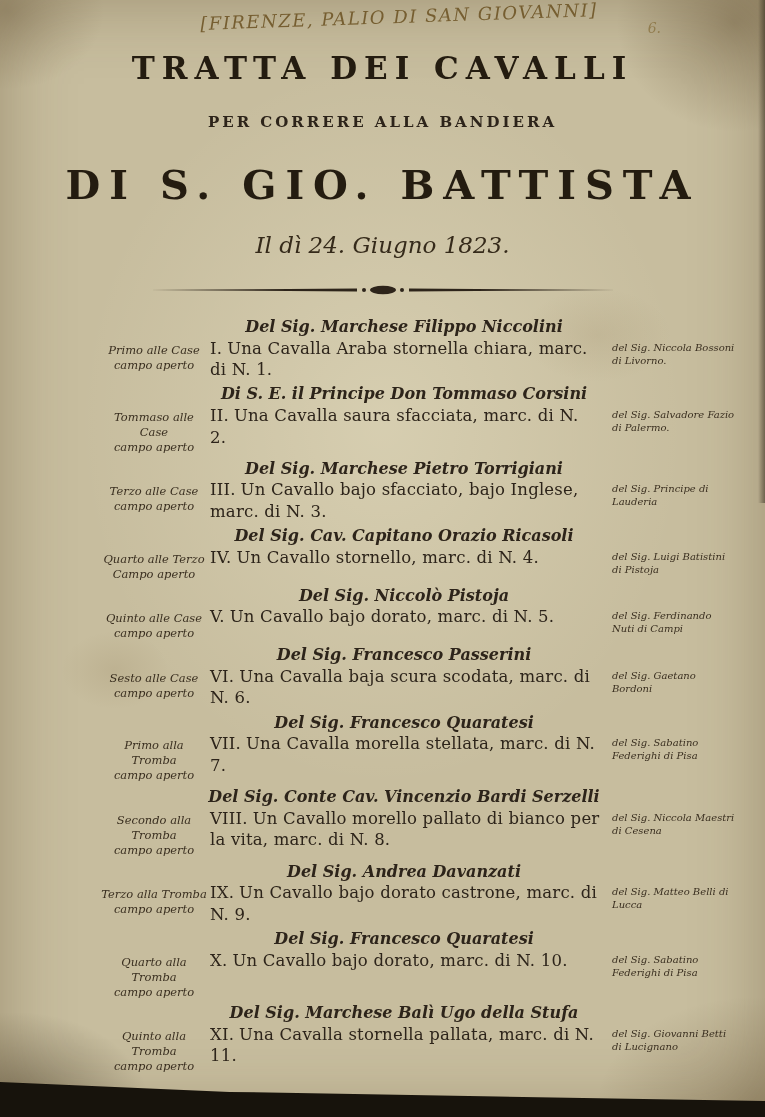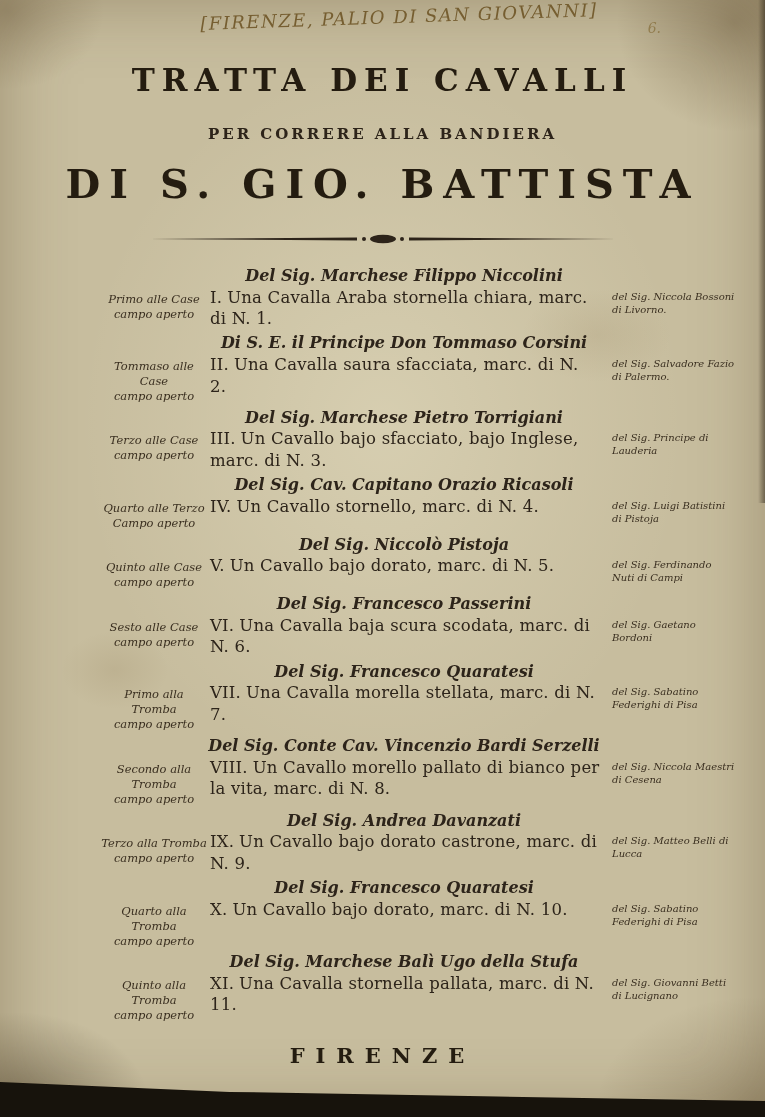--- a/index.html
+++ b/index.html
@@ -27,28 +27,28 @@
     transform:translateX(-46%) rotate(-2deg);
     font-style:italic;color:#6f5627;font-size:18px;
     letter-spacing:1.5px;white-space:nowrap;opacity:.9;
   }
   .corner-mark{
     position:absolute;top:20px;right:104px;
     font-style:italic;color:#8a7342;font-size:14px;opacity:.8;
   }
   header{ text-align:center; padding-top:50px; }
   .title{
-    margin:12px;font-size:31px;font-weight:700;letter-spacing:7px;
+    margin:0;font-size:31px;font-weight:700;letter-spacing:7px;
     color:#241c10;
   }
   .subtitle{
     margin-top:27px;font-size:15px;font-weight:700;letter-spacing:3px;
   }
   .dedication{
-    margin:17px 0 0 0;font-size:40px;font-weight:700;letter-spacing:9px;
+    margin:30px 0 0 0;font-size:40px;font-weight:700;letter-spacing:9px;
     color:#241c10;
   }
   .dateline{
     margin-top:24px;font-size:23px;font-style:italic;color:#352a1a;
   }
   .divider{ width:480px;margin:24px auto 14px;text-align:center; }
   .entries{ padding:0 60px 0 70px;margin-left:30px; }
   .entry{
     display:grid;
     grid-template-columns:108px 392px 135px;
@@ -91,20 +91,21 @@
 
 <div class="page">
 
   <div class="hand-note">[FIRENZE, PALIO DI SAN GIOVANNI]</div>
   <div class="corner-mark">6.</div>
 
   <header>
     <h1 class="title">TRATTA DEI CAVALLI</h1>
     <div class="subtitle">PER CORRERE ALLA BANDIERA</div>
     <h2 class="dedication">DI S. GIO. BATTISTA</h2>
+    <div class="dateline">Il dì 24. Giugno 1823.</div>
   </header>
 
   <div class="divider">
     <svg width="480" height="16" viewBox="0 0 480 16" aria-hidden="true">
       <path d="M6 8 L214 6.6 L214 9.4 Z" fill="#2d241a"></path>
       <path d="M474 8 L266 6.6 L266 9.4 Z" fill="#2d241a"></path>
       <circle cx="221" cy="8" r="2" fill="#2d241a"></circle>
       <ellipse cx="240" cy="8" rx="13" ry="4.2" fill="#2d241a"></ellipse>
       <circle cx="259" cy="8" r="2" fill="#2d241a"></circle>
     </svg>

